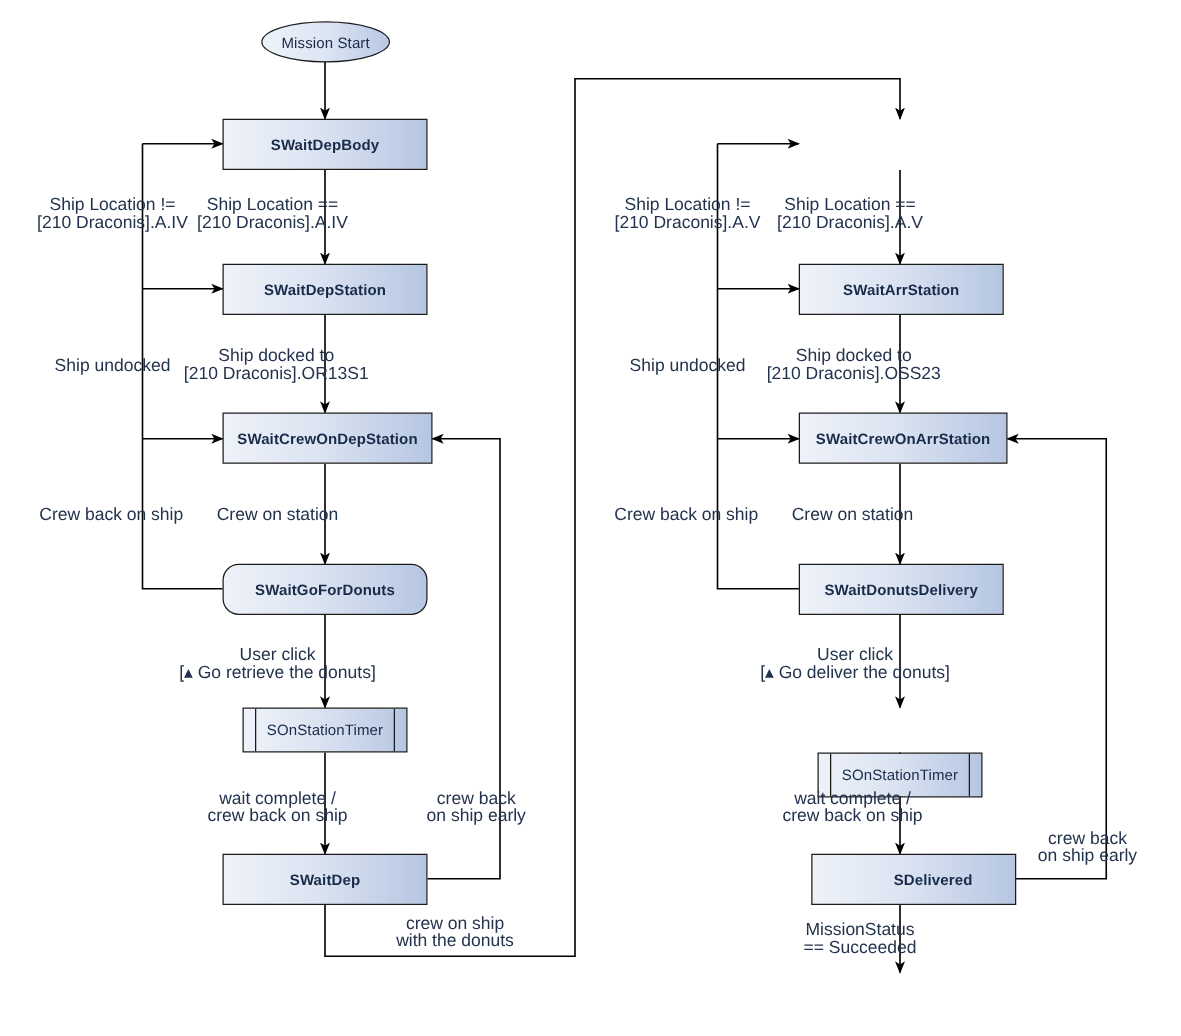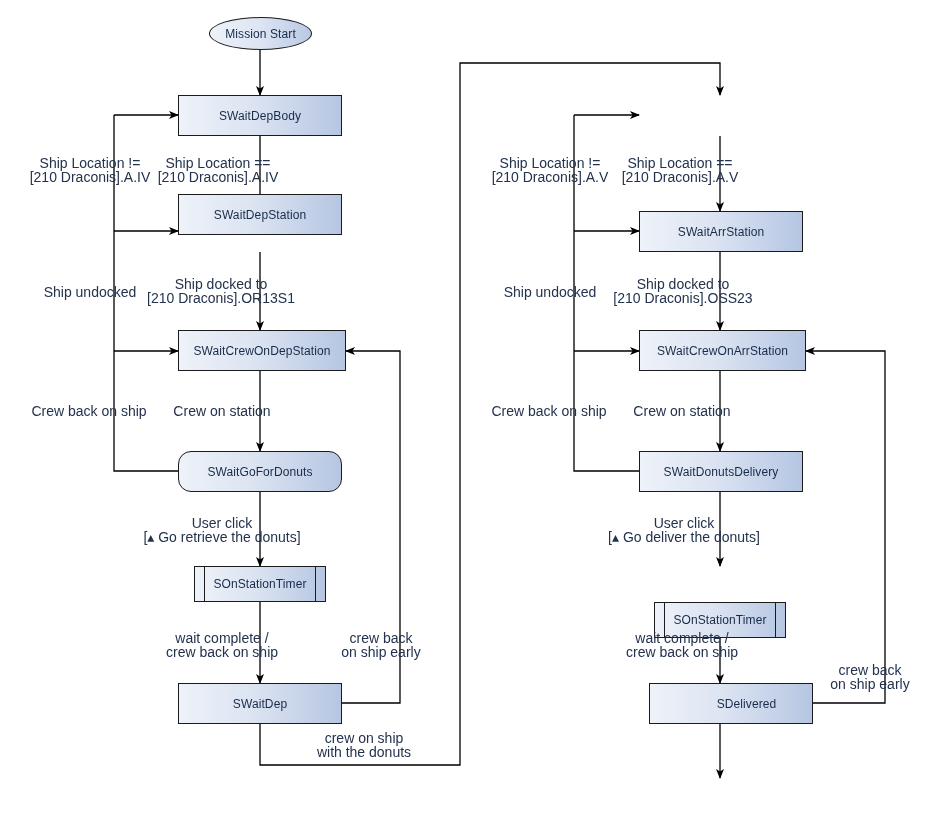--- a/index.html
+++ b/index.html
@@ -39,20 +39,21 @@
     align-items: center;
     justify-content: center;
     text-align: center;
     color: #182B49;
     font-size: 12px;
     letter-spacing: 0.1px;
   }
   .state-box {
     border: 1.3px solid #1b1b1b;
     background: linear-gradient(to right, #eef2f9 0%, #dce4f2 45%, #b6c6e2 100%);
+    font-weight: bold;
   }
   .subroutine-box {
     border: 1.3px solid #1b1b1b;
     background: linear-gradient(to right, #eef2f9 0%, #dce4f2 45%, #b6c6e2 100%);
     position: relative;
   }
   .subroutine-box .srail {
     position: absolute;
     top: 0;
     bottom: 0;
@@ -138,21 +139,21 @@
   </svg>
 
   <div class="node terminal-ellipse" style="left:209px; top:17px; width:103px; height:33px;">
     <span>Mission Start</span>
   </div>
 
   <div class="node state-box" style="left:178px; top:95px; width:164px; height:41px;">
     <span>SWaitDepBody</span>
   </div>
 
-  <div class="node state-box" style="left:178px; top:194px; width:164px; height:41px;text-align:center;">
+  <div class="node state-box" style="left:178px; top:211px; width:164px; height:41px;text-align:center;">
     <span>SWaitDepStation</span>
   </div>
 
   <div class="node state-box" style="left:178px; top:330px; width:168px; height:41px;">
     <span>SWaitCrewOnDepStation</span>
   </div>
 
   <div class="node state-box" style="left:178px; top:451px; width:164px; height:41px;border-radius:13px;">
     <span>SWaitGoForDonuts</span>
   </div>
@@ -235,14 +236,16 @@
 
   <div class="edge-label" style="left:584px; top:516px; width:200px;">User click
 [▴ Go deliver the donuts]</div>
 
   <div class="edge-label" style="left:598px; top:631px; width:168px;">wait complete /
 crew back on ship</div>
 
   <div class="edge-label" style="left:795px; top:663px; width:150px;">crew back
 on ship early</div>
 
+  <div class="edge-label" style="left:610px; top:736px; width:156px;">MissionStatus
+== Succeeded</div>
 
 </div>
 
 </body></html>

